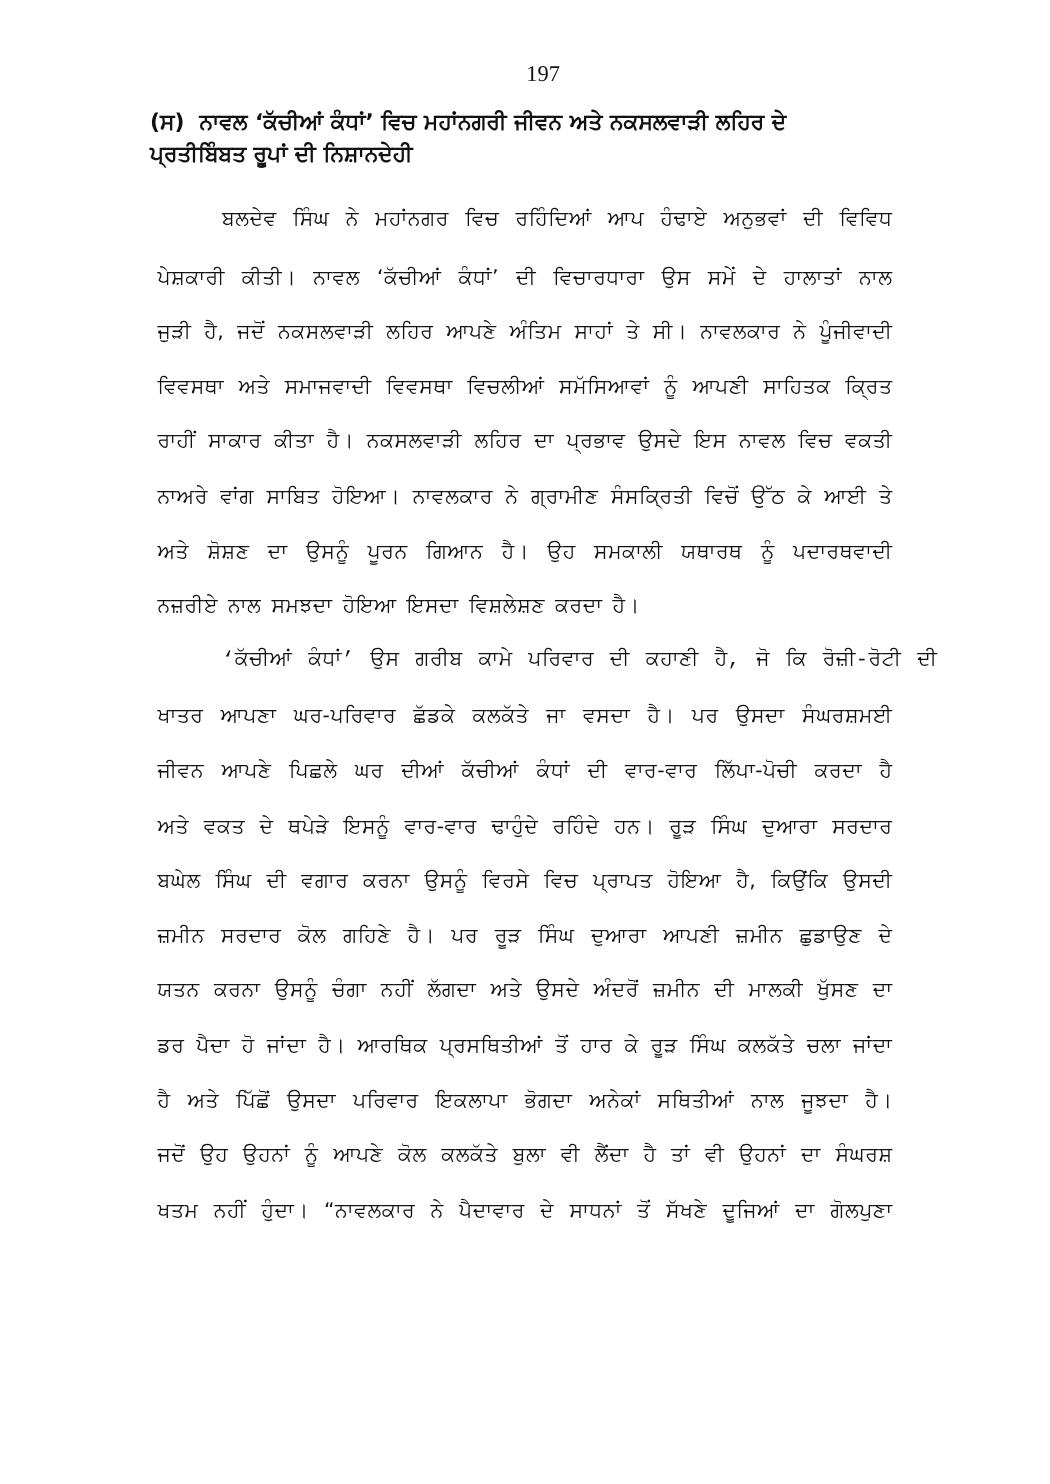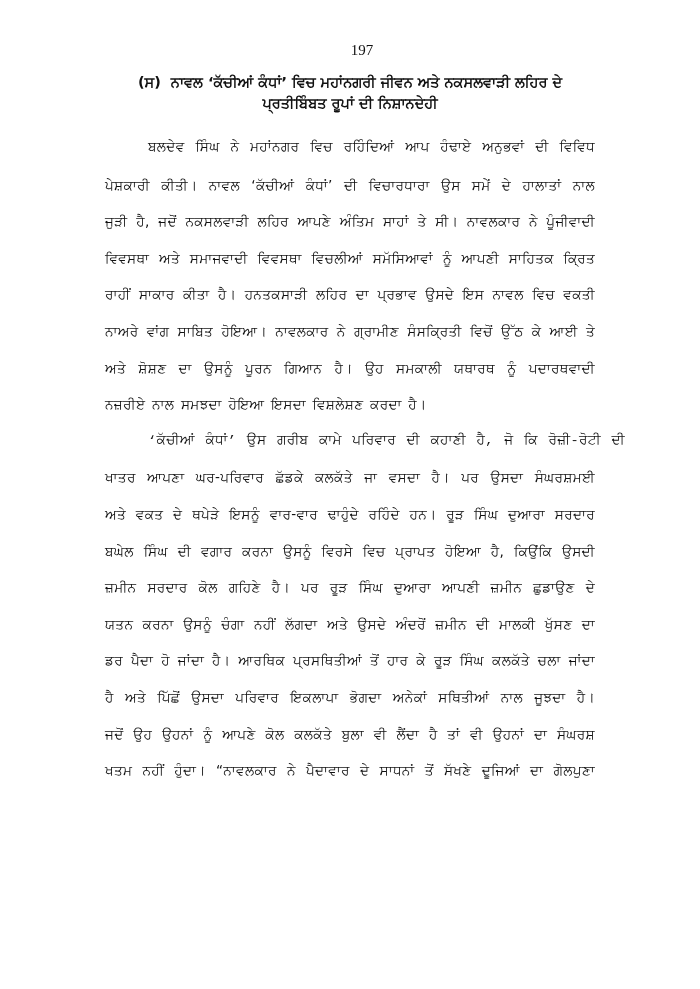--- a/index.html
+++ b/index.html
@@ -24,21 +24,20 @@
       font-family: "Liberation Serif", serif;
       font-size: 15px;
       color: #111;
       padding-left: 12px;
     }
     .heading {
       position: absolute;
       top: 72px;
       left: 100px;
       width: 500px;
-      text-align: center;
       font-size: 14.5px;
       line-height: 21px;
       font-weight: 600;
       color: #111;
     }
     .heading .marker {
       margin-right: 10px;
     }
     .body-text {
       position: absolute;
@@ -86,28 +85,29 @@
     </div>
     <div>ਪ੍ਰਤੀਬਿੰਬਤ ਰੂਪਾਂ ਦੀ ਨਿਸ਼ਾਨਦੇਹੀ</div>
   </div>
 
   <div class="body-text">
     <p class="para">
       <span class="line indent">ਬਲਦੇਵ ਸਿੰਘ ਨੇ ਮਹਾਂਨਗਰ ਵਿਚ ਰਹਿੰਦਿਆਂ ਆਪ ਹੰਢਾਏ ਅਨੁਭਵਾਂ ਦੀ ਵਿਵਿਧ</span>
       <span class="line">ਪੇਸ਼ਕਾਰੀ ਕੀਤੀ। ਨਾਵਲ ‘ਕੱਚੀਆਂ ਕੰਧਾਂ’ ਦੀ ਵਿਚਾਰਧਾਰਾ ਉਸ ਸਮੇਂ ਦੇ ਹਾਲਾਤਾਂ ਨਾਲ</span>
       <span class="line">ਜੁੜੀ ਹੈ, ਜਦੋਂ ਨਕਸਲਵਾੜੀ ਲਹਿਰ ਆਪਣੇ ਅੰਤਿਮ ਸਾਹਾਂ ਤੇ ਸੀ। ਨਾਵਲਕਾਰ ਨੇ ਪੂੰਜੀਵਾਦੀ</span>
       <span class="line">ਵਿਵਸਥਾ ਅਤੇ ਸਮਾਜਵਾਦੀ ਵਿਵਸਥਾ ਵਿਚਲੀਆਂ ਸਮੱਸਿਆਵਾਂ ਨੂੰ ਆਪਣੀ ਸਾਹਿਤਕ ਕ੍ਰਿਤ</span>
-      <span class="line">ਰਾਹੀਂ ਸਾਕਾਰ ਕੀਤਾ ਹੈ। ਹਨਤਕਸਾੜੀ ਲਹਿਰ ਦਾ ਪ੍ਰਭਾਵ ਉਸਦੇ ਇਸ ਨਾਵਲ ਵਿਚ ਵਕਤੀ</span>
+      <span class="line">ਰਾਹੀਂ ਸਾਕਾਰ ਕੀਤਾ ਹੈ। ਨਕਸਲਵਾੜੀ ਲਹਿਰ ਦਾ ਪ੍ਰਭਾਵ ਉਸਦੇ ਇਸ ਨਾਵਲ ਵਿਚ ਵਕਤੀ</span>
       <span class="line">ਨਾਅਰੇ ਵਾਂਗ ਸਾਬਿਤ ਹੋਇਆ। ਨਾਵਲਕਾਰ ਨੇ ਗ੍ਰਾਮੀਣ ਸੰਸਕ੍ਰਿਤੀ ਵਿਚੋਂ ਉੱਠ ਕੇ ਆਈ ਤੇ</span>
       <span class="line">ਅਤੇ ਸ਼ੋਸ਼ਣ ਦਾ ਉਸਨੂੰ ਪੂਰਨ ਗਿਆਨ ਹੈ। ਉਹ ਸਮਕਾਲੀ ਯਥਾਰਥ ਨੂੰ ਪਦਾਰਥਵਾਦੀ</span>
       <span class="line last">ਨਜ਼ਰੀਏ ਨਾਲ ਸਮਝਦਾ ਹੋਇਆ ਇਸਦਾ ਵਿਸ਼ਲੇਸ਼ਣ ਕਰਦਾ ਹੈ।</span>
     </p>
     <p class="para">
       <span class="line indent">‘ਕੱਚੀਆਂ ਕੰਧਾਂ’ ਉਸ ਗਰੀਬ ਕਾਮੇ ਪਰਿਵਾਰ ਦੀ ਕਹਾਣੀ ਹੈ, ਜੋ ਕਿ ਰੋਜ਼ੀ-ਰੋਟੀ ਦੀ</span>
       <span class="line">ਖਾਤਰ ਆਪਣਾ ਘਰ-ਪਰਿਵਾਰ ਛੱਡਕੇ ਕਲਕੱਤੇ ਜਾ ਵਸਦਾ ਹੈ। ਪਰ ਉਸਦਾ ਸੰਘਰਸ਼ਮਈ</span>
+      <span class="line">ਜੀਵਨ ਆਪਣੇ ਪਿਛਲੇ ਘਰ ਦੀਆਂ ਕੱਚੀਆਂ ਕੰਧਾਂ ਦੀ ਵਾਰ-ਵਾਰ ਲਿੱਪਾ-ਪੋਚੀ ਕਰਦਾ ਹੈ</span>
       <span class="line">ਅਤੇ ਵਕਤ ਦੇ ਥਪੇੜੇ ਇਸਨੂੰ ਵਾਰ-ਵਾਰ ਢਾਹੁੰਦੇ ਰਹਿੰਦੇ ਹਨ। ਰੂੜ ਸਿੰਘ ਦੁਆਰਾ ਸਰਦਾਰ</span>
       <span class="line">ਬਘੇਲ ਸਿੰਘ ਦੀ ਵਗਾਰ ਕਰਨਾ ਉਸਨੂੰ ਵਿਰਸੇ ਵਿਚ ਪ੍ਰਾਪਤ ਹੋਇਆ ਹੈ, ਕਿਉਂਕਿ ਉਸਦੀ</span>
       <span class="line">ਜ਼ਮੀਨ ਸਰਦਾਰ ਕੋਲ ਗਹਿਣੇ ਹੈ। ਪਰ ਰੂੜ ਸਿੰਘ ਦੁਆਰਾ ਆਪਣੀ ਜ਼ਮੀਨ ਛੁਡਾਉਣ ਦੇ</span>
       <span class="line">ਯਤਨ ਕਰਨਾ ਉਸਨੂੰ ਚੰਗਾ ਨਹੀਂ ਲੱਗਦਾ ਅਤੇ ਉਸਦੇ ਅੰਦਰੋਂ ਜ਼ਮੀਨ ਦੀ ਮਾਲਕੀ ਖੁੱਸਣ ਦਾ</span>
       <span class="line">ਡਰ ਪੈਦਾ ਹੋ ਜਾਂਦਾ ਹੈ। ਆਰਥਿਕ ਪ੍ਰਸਥਿਤੀਆਂ ਤੋਂ ਹਾਰ ਕੇ ਰੂੜ ਸਿੰਘ ਕਲਕੱਤੇ ਚਲਾ ਜਾਂਦਾ</span>
       <span class="line">ਹੈ ਅਤੇ ਪਿੱਛੋਂ ਉਸਦਾ ਪਰਿਵਾਰ ਇਕਲਾਪਾ ਭੋਗਦਾ ਅਨੇਕਾਂ ਸਥਿਤੀਆਂ ਨਾਲ ਜੂਝਦਾ ਹੈ।</span>
       <span class="line">ਜਦੋਂ ਉਹ ਉਹਨਾਂ ਨੂੰ ਆਪਣੇ ਕੋਲ ਕਲਕੱਤੇ ਬੁਲਾ ਵੀ ਲੈਂਦਾ ਹੈ ਤਾਂ ਵੀ ਉਹਨਾਂ ਦਾ ਸੰਘਰਸ਼</span>
       <span class="line">ਖਤਮ ਨਹੀਂ ਹੁੰਦਾ। “ਨਾਵਲਕਾਰ ਨੇ ਪੈਦਾਵਾਰ ਦੇ ਸਾਧਨਾਂ ਤੋਂ ਸੱਖਣੇ ਦੂਜਿਆਂ ਦਾ ਗੋਲਪੁਣਾ</span>
     </p>
   </div>

